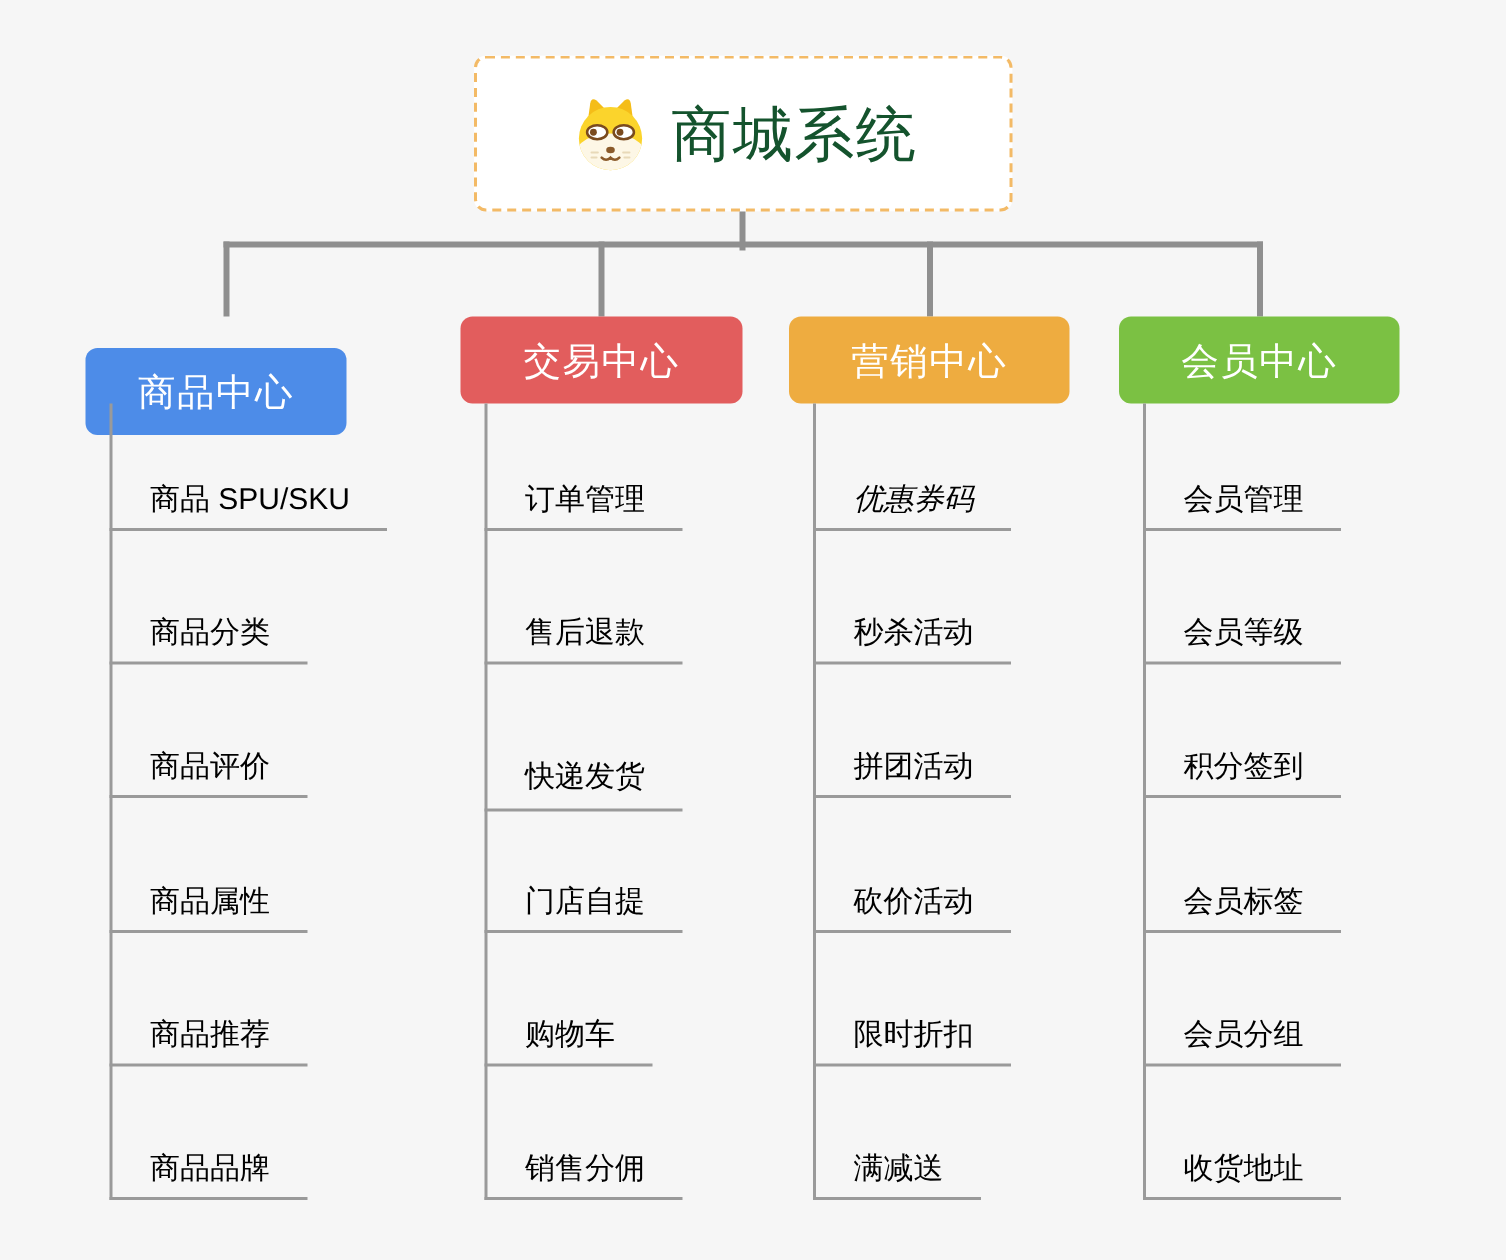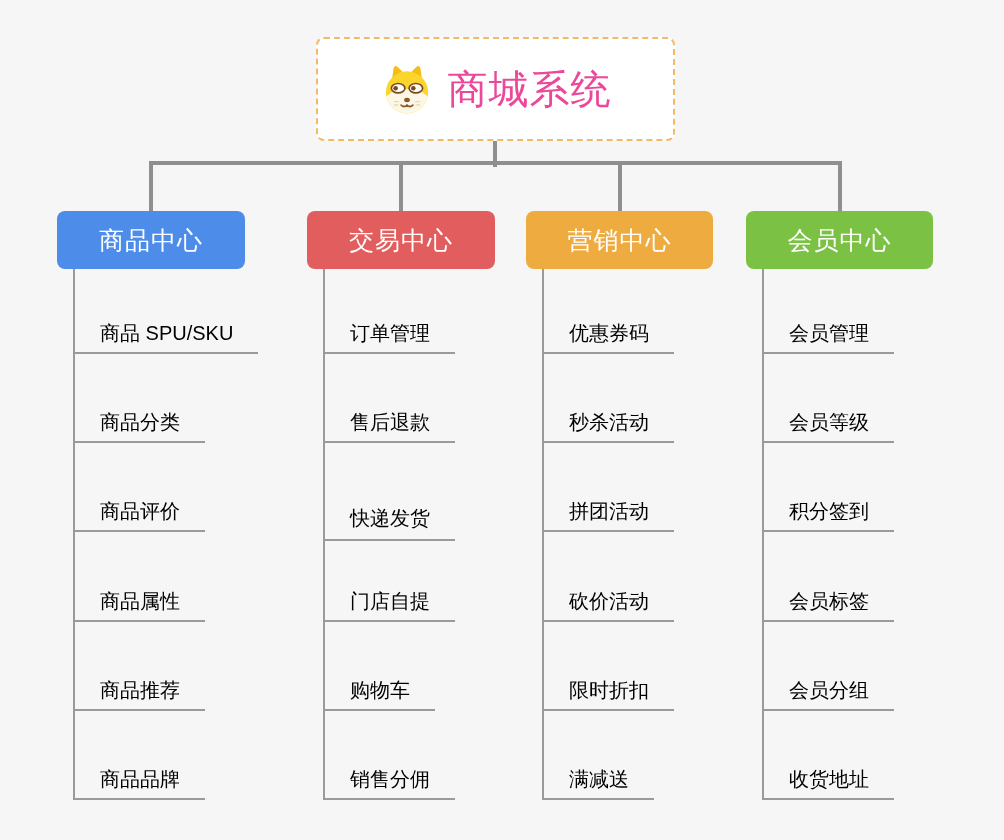--- a/index.html
+++ b/index.html
@@ -102,27 +102,27 @@
       <circle cx="18.5" cy="31" r="2.7" fill="#7a4a1e"></circle>
       <circle cx="39.5" cy="31" r="2.7" fill="#7a4a1e"></circle>
 
       <ellipse cx="32" cy="45" rx="3.4" ry="2.6" fill="#8a5a2a"></ellipse>
 
       <path d="M25 51 Q28.5 54.5 32 51 Q35.5 54.5 39 51" stroke="#8a5a2a" stroke-width="2" fill="none" stroke-linecap="round"></path>
 
       <path d="M17 47 h5 M17 51 h4" stroke="#e8d9b8" stroke-width="1.6" stroke-linecap="round"></path>
       <path d="M42 47 h5 M43 51 h4" stroke="#e8d9b8" stroke-width="1.6" stroke-linecap="round"></path>
     </svg>
-    <span class="root-title" style="color: #ec4899;">商城系统</span>
+    <span class="root-title" style="color: #14532d;">商城系统</span>
   </div>
 
 <div class="conn" style="left: 493px; top: 141px; width: 4px; height: 26px;"></div>
     <div class="conn" style="left: 148.5px; top: 161px; width: 693px; height: 4px;"></div>
     <div class="conn" style="left: 148.5px; top: 161px; width: 4px; height: 50px;"></div>
-    <div class="branch-node" style="left: 57px; width: 188px; background: rgb(77, 140, 232);">
+    <div class="branch-node" style="left: 57px; width: 174px; background: rgb(77, 140, 232); margin-top: 21px;">
       <span>商品中心</span>
     </div>
     <div class="col-line" style="left: 73px; top: 269px; height: 531px;"></div>
     <div class="leaf-node" style="left: 73px; top: 313px;">
       <span>商品 SPU/SKU</span>
     </div>
     <div class="leaf-node" style="left: 73px; top: 402px;">
       <span>商品分类</span>
     </div>
     <div class="leaf-node" style="left: 73px; top: 491px;">
@@ -158,21 +158,21 @@
       <span>购物车</span>
     </div>
     <div class="leaf-node" style="left: 323px; top: 759px;">
       <span>销售分佣</span>
     </div>
     <div class="conn" style="left: 617.5px; top: 161px; width: 4px; height: 50px;"></div>
     <div class="branch-node" style="left: 526px; width: 187px; background: rgb(238, 172, 64);">
       <span>营销中心</span>
     </div>
     <div class="col-line" style="left: 542px; top: 269px; height: 531px;"></div>
-    <div class="leaf-node" style="left: 542px; top: 313px;">
+    <div class="leaf-node" style="left: 542px; top: 313px; font-style: italic;">
       <span>优惠券码</span>
     </div>
     <div class="leaf-node" style="left: 542px; top: 402px;">
       <span>秒杀活动</span>
     </div>
     <div class="leaf-node" style="left: 542px; top: 581px;">
       <span>砍价活动</span>
     </div>
     <div class="leaf-node" style="left: 542px; top: 491px;">
       <span>拼团活动</span>

